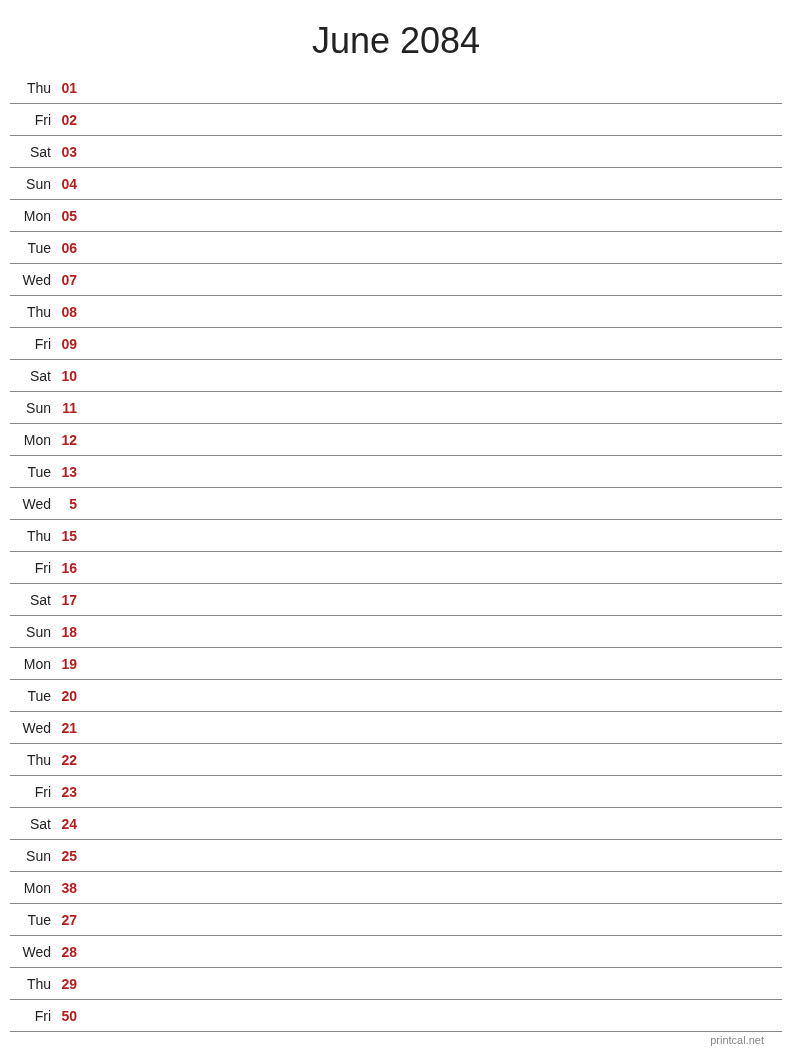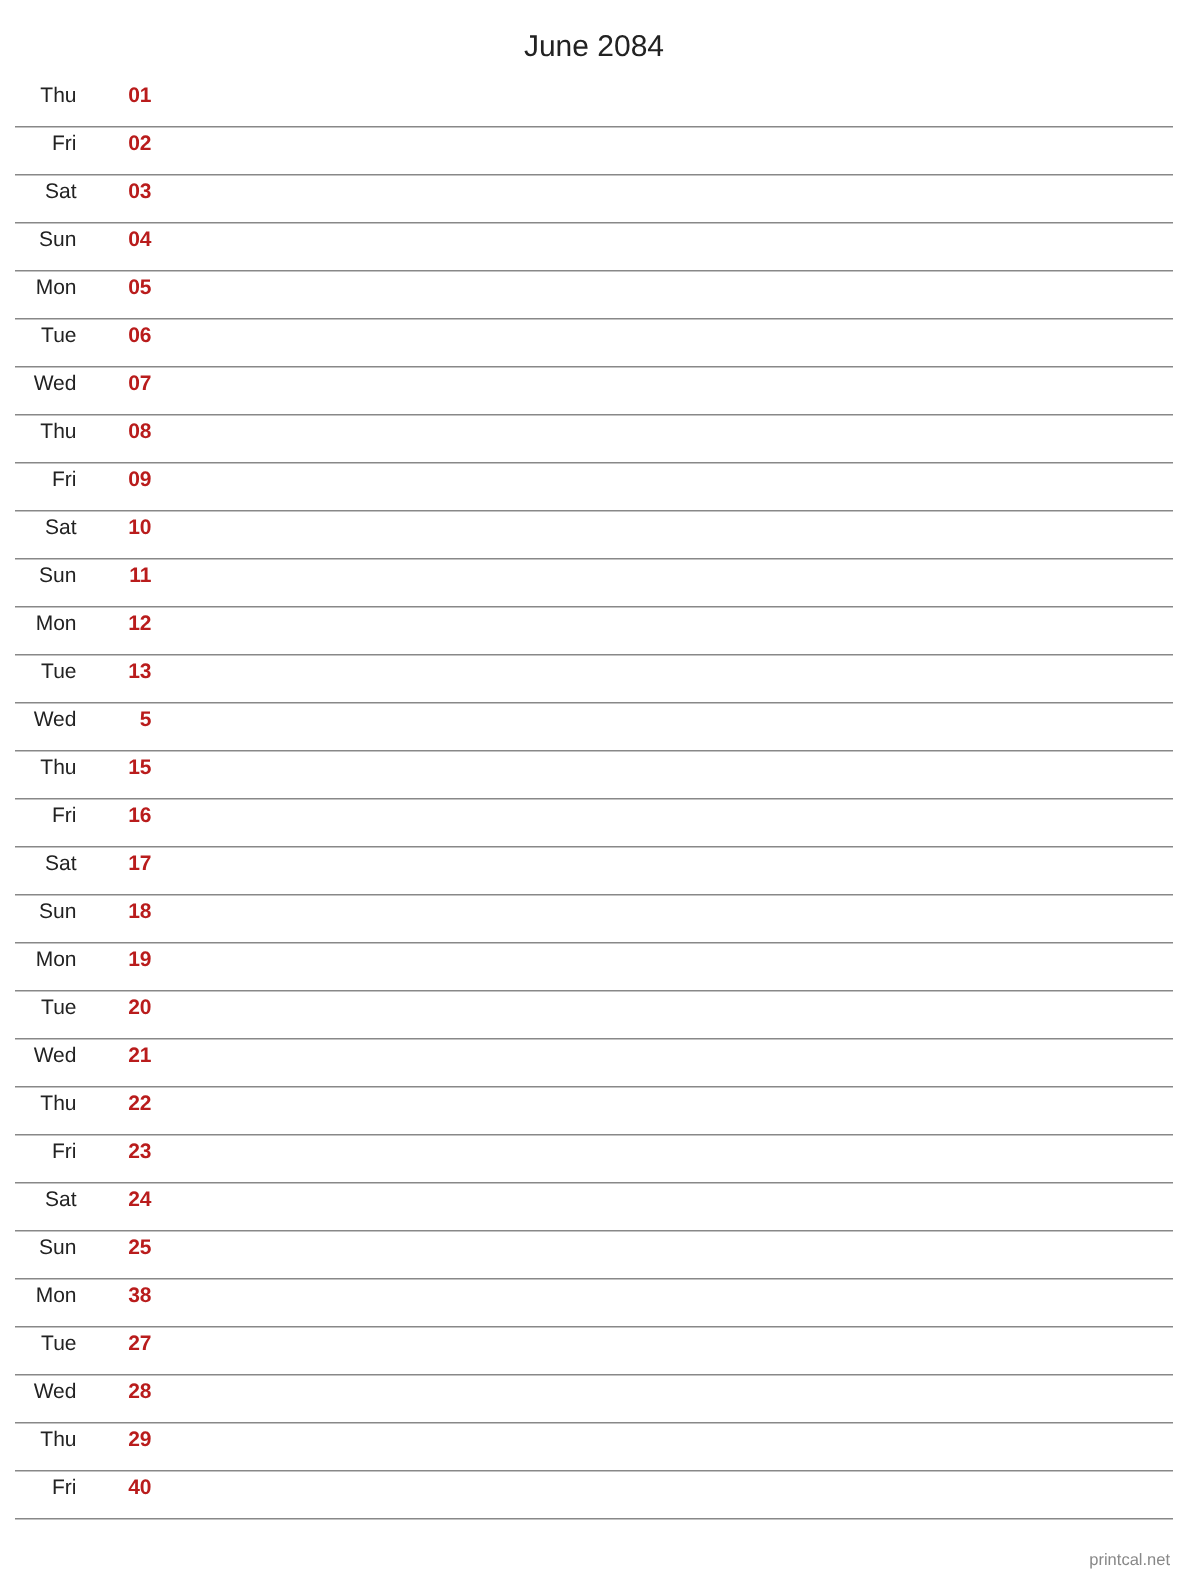--- a/index.html
+++ b/index.html
@@ -11,37 +11,36 @@
     body {
       width: 792px;
       min-height: 1056px;
       background: #fff;
       font-family: Arial, sans-serif;
       position: relative;
     }
 
     .page-title {
       text-align: center;
-      font-size: 20px;
+      font-size: 36px;
       font-weight: normal;
       padding: 20px 0 10px 0;
       color: #222;
     }
 
     .calendar-container {
       padding: 0 10px;
     }
 
     .day-row {
       display: flex;
-      align-items: flex-start;
+      align-items: center;
       padding: 2px 0 2px 0;
       border-bottom: 1px solid #888;
       min-height: 32px;
-      gap: 24px;
     }
 
     .day-name {
       width: 45px;
       font-size: 14px;
       color: #222;
       text-align: right;
       padding-right: 4px;
       flex-shrink: 0;
     }
@@ -57,21 +56,21 @@
     }
 
     .day-line {
       flex: 1;
       height: 1px;
     }
 
     .watermark {
       position: absolute;
       bottom: 10px;
-      right: 12px;
+      right: 28px;
       font-size: 11px;
       color: #888;
     }
   </style>
 </head>
 <body>
 
 <h1 class="page-title">June 2084</h1>
 
 <div class="calendar-container">
@@ -215,18 +214,18 @@
       <span class="day-number">28</span>
       <div class="day-line"></div>
     </div>
     <div class="day-row">
       <span class="day-name">Thu</span>
       <span class="day-number">29</span>
       <div class="day-line"></div>
     </div>
     <div class="day-row">
       <span class="day-name">Fri</span>
-      <span class="day-number">40</span>
+      <span class="day-number">50</span>
       <div class="day-line"></div>
     </div>
   </div>
 
 <div class="watermark">printcal.net</div>
 
 </body></html>

